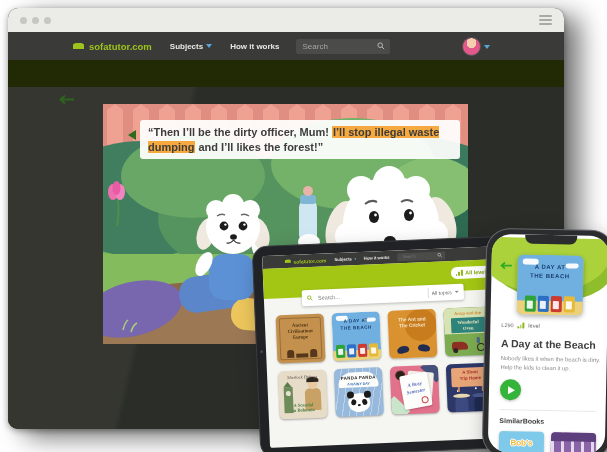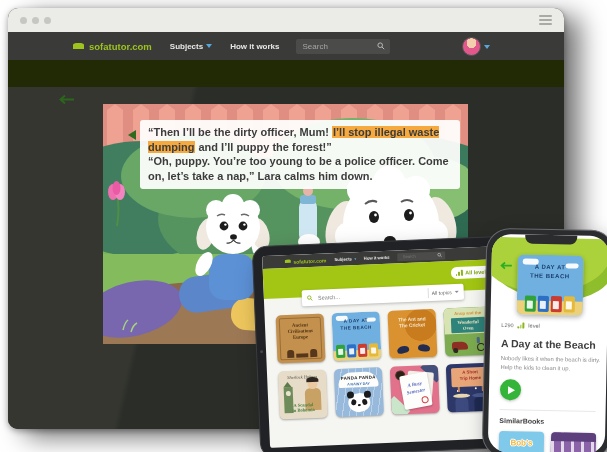--- a/index.html
+++ b/index.html
@@ -292,22 +292,21 @@
           <circle cx="141.4" cy="120.6" r="1.2" fill="#fff"></circle>
           <ellipse cx="130.5" cy="133" rx="3.4" ry="2.8" fill="#1c1c1c"></ellipse>
           <path d="M130.5,136 q-3,4 -7,3 M130.5,136 q3,4 7,3" stroke="#3a3a3a" stroke-width="1.2" fill="none"></path>
           <path d="M20,226 q2,-8 5,-10 M28,228 q2,-7 6,-9 M330,212 q2,-8 5,-10 M340,216 q3,-7 6,-8" stroke="#a8d37e" stroke-width="1.5" fill="none"></path>
         </svg>
 
         <div class="dlg-marker"></div>
         <div class="dlg">
           <span>“Then I’ll be the dirty officer, Mum!</span>
           <span class="hl">I’ll stop illegal waste dumping</span>
-          <span>and I’ll puppy the forest!”</span>
-          <span class="l2">“Oh, puppy. You’re too young to be a police officer. Come on, let’s take a nap,” Lara calms him down.</span>
+          <span>and I’ll likes the forest!”</span>
         </div>
       </div>
     </div>
   </div>
 
   <div class="tablet">
     <div class="tab-cam"></div>
     <div class="tab-screen">
       <div class="tab-nav">
         <svg width="7" height="5" viewBox="0 0 13 9">

